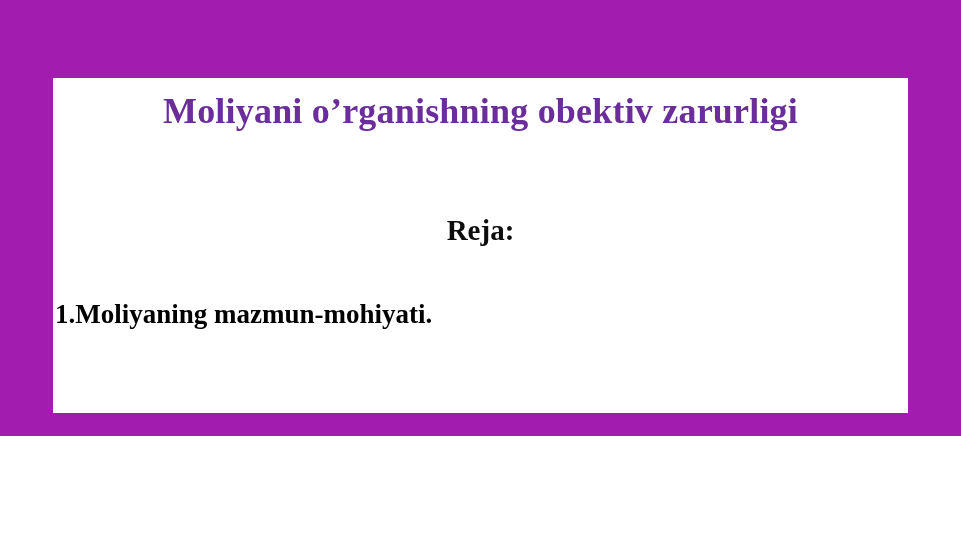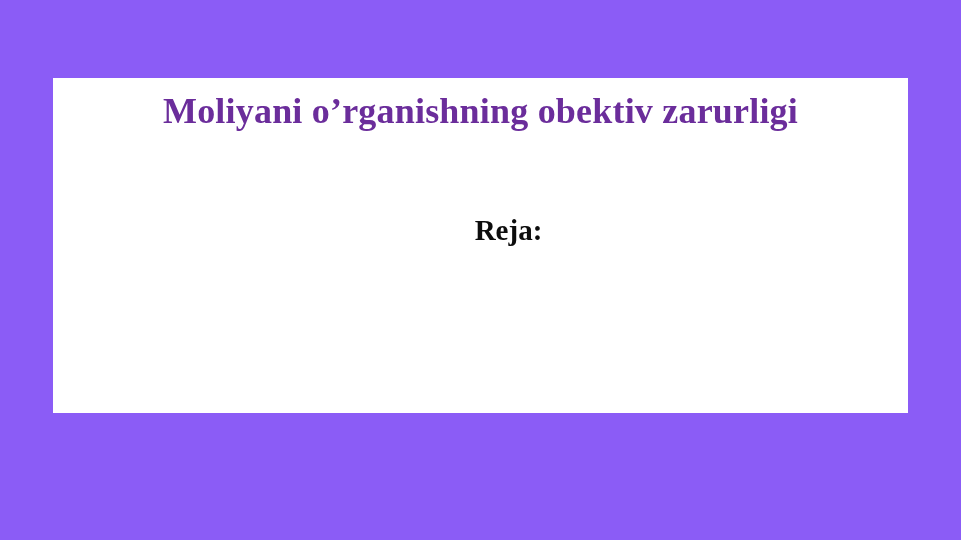--- a/index.html
+++ b/index.html
@@ -8,22 +8,22 @@
   }
   body {
     width: 961px;
     height: 540px;
     overflow: hidden;
     font-family: "Liberation Serif", "DejaVu Serif", serif;
   }
   .slide {
     position: relative;
     width: 961px;
-    height: 540px;
-    background: #8b5cf6;
+    height: 436px;
+    background: #a21caf;
   }
   .content-card {
     position: absolute;
     left: 53px;
     top: 78px;
     width: 855px;
     height: 335px;
     background: #ffffff;
     box-sizing: border-box;
   }
@@ -45,21 +45,20 @@
     position: absolute;
     left: 0;
     top: 134px;
     width: 855px;
     text-align: center;
     color: #0d0d0d;
     font-family: "Liberation Serif", "DejaVu Serif", serif;
     font-weight: bold;
     font-size: 29px;
     line-height: 36px;
-    padding-left: 28px;
   }
   .agenda-list {
     position: absolute;
     left: 2px;
     top: 215px;
     width: 853px;
     margin: 0;
     padding: 0;
     list-style: none;
   }
@@ -77,16 +76,17 @@
 <body>
 
 <div class="slide">
   <div class="content-card">
 
     <div class="slide-title">Moliyani o’rganishning obektiv zarurligi</div>
 
     <div class="reja-heading">Reja:</div>
 
     <ul class="agenda-list">
+      <li class="agenda-item">1.Moliyaning mazmun-mohiyati.</li>
     </ul>
 
   </div>
 </div>
 
 </body></html>

